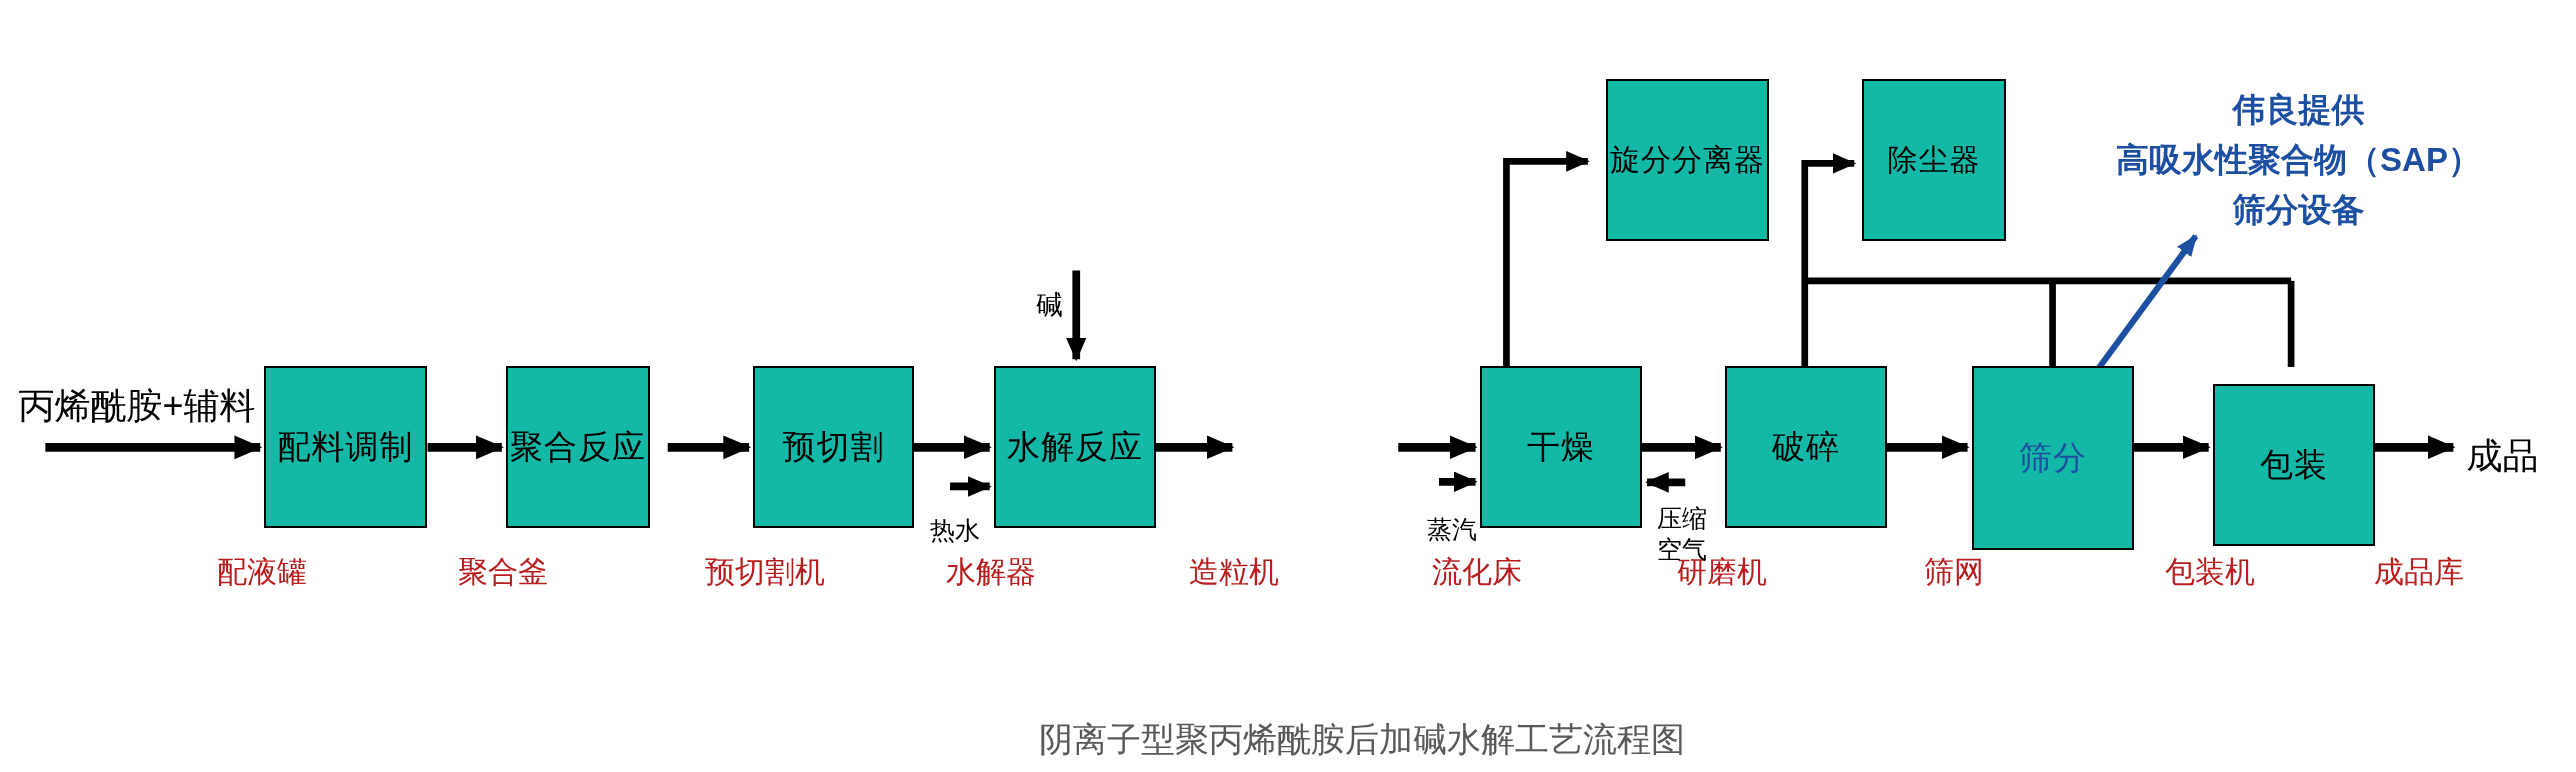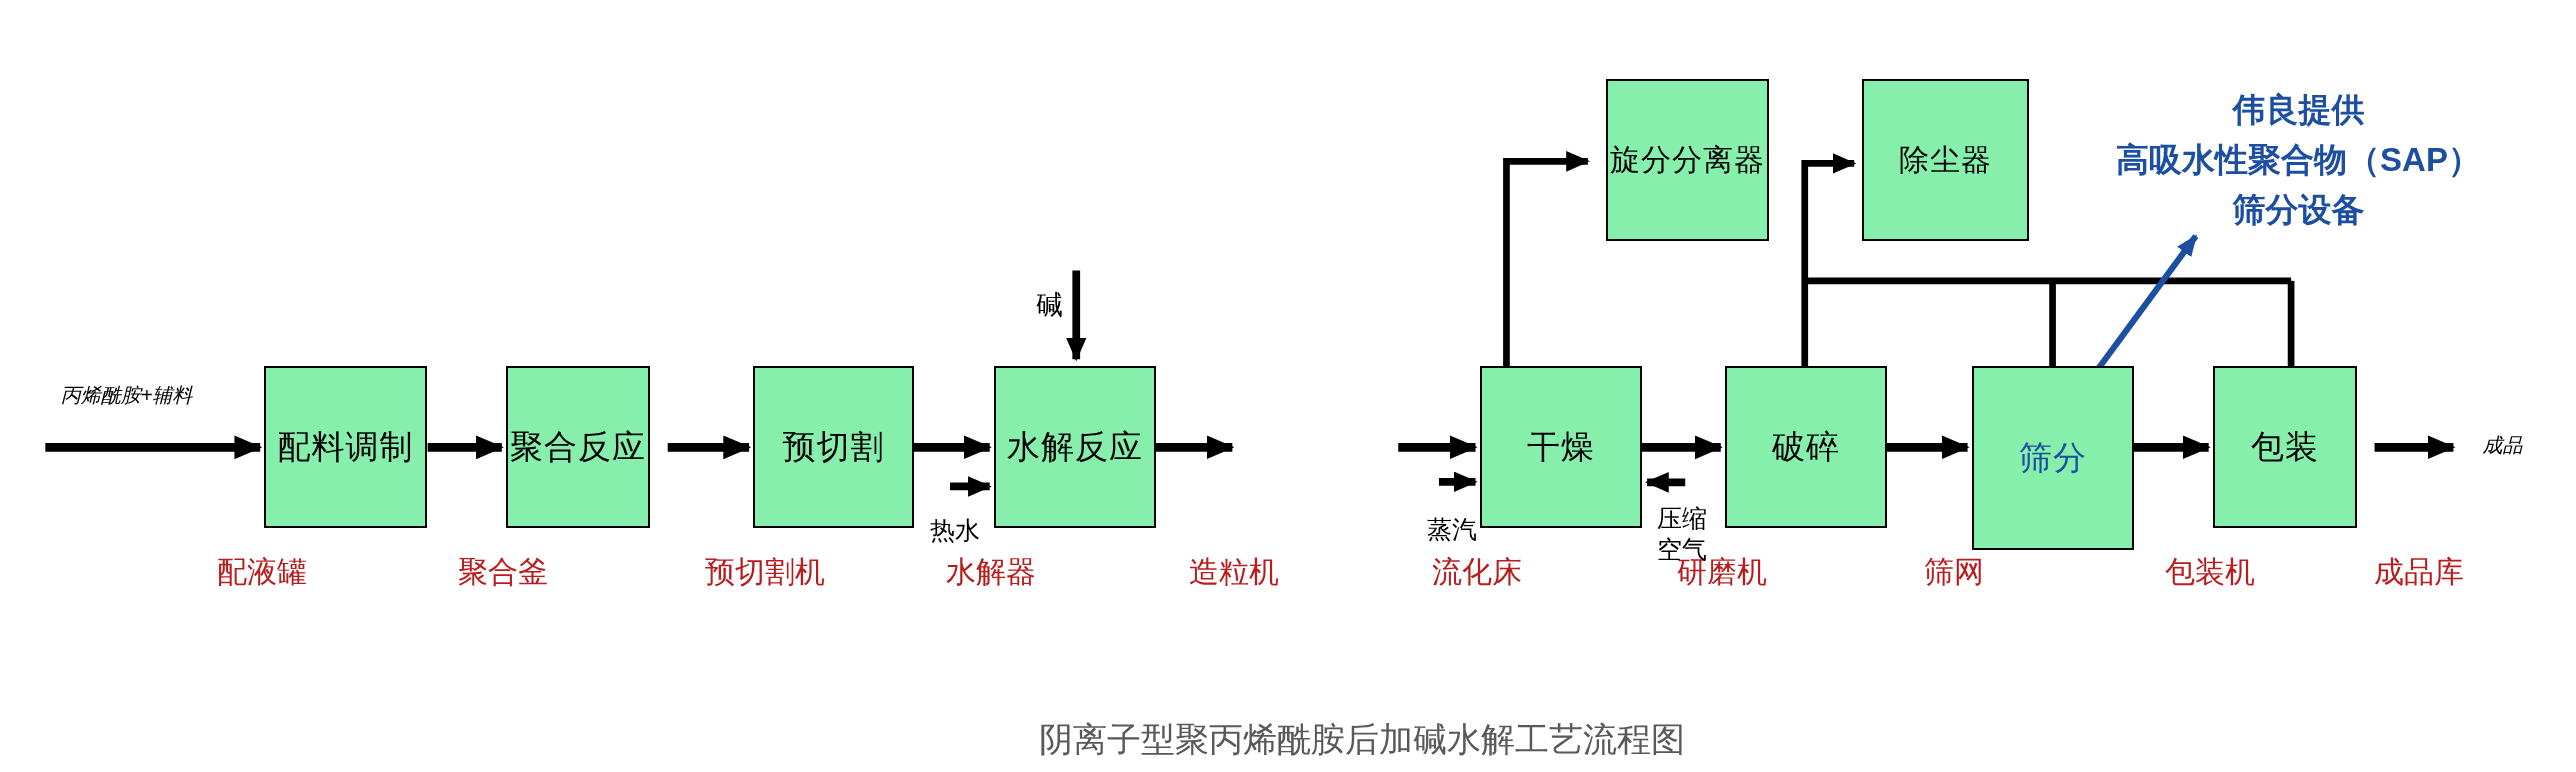--- a/index.html
+++ b/index.html
@@ -8,40 +8,39 @@
     width:2576px;height:773px;
     background:#ffffff;
     font-family:"Liberation Sans","DejaVu Sans",sans-serif;
     overflow:hidden;
   }
   #lines{position:absolute;left:0;top:0;width:2576px;height:773px;}
   .box{
     position:absolute;
     box-sizing:border-box;
     border:2.1px solid #000;
-    background:#86efac;
+    background:#14b8a6;
     display:flex;align-items:center;justify-content:center;
     font-size:33px;color:#000;
     letter-spacing:1px;
     white-space:nowrap;
   }
   .box.aux{font-size:30px;}
   .eq-label{
     position:absolute;
     width:258px;
     text-align:left;
     font-size:30px;color:#b91c1c;
     white-space:nowrap;
   }
   .io-label{
     position:absolute;
     text-align:center;
-    font-size:20px;color:#000;
+    font-size:36px;color:#000;
     white-space:nowrap;
-    font-style:italic;
   }
   .small-note{
     position:absolute;
     font-size:25px;color:#000;
     line-height:31px;
     white-space:nowrap;
   }
   .alkali-note{
     position:absolute;
     text-align:right;
@@ -126,28 +125,28 @@
   </div>
   <div class="box" style="left:1480px;top:366px;width:162px;height:162px;">
     <span>干燥</span>
   </div>
   <div class="box" style="left:1725px;top:366px;width:162px;height:162px;">
     <span>破碎</span>
   </div>
   <div class="box" style="left:1972px;top:366px;width:162px;height:184px;">
     <span class="accent" style="color: rgb(28, 79, 161);">筛分</span>
   </div>
-  <div class="box" style="left:2213px;top:366px;width:144px;height:162px;">
+  <div class="box" style="left:2213px;top:384px;width:162px;height:162px;">
     <span>包装</span>
   </div>
 
   <div class="box aux" style="left:1606px;top:79px;width:163px;height:162px;">
     <span>旋分分离器</span>
   </div>
-  <div class="box aux" style="left:1862px;top:79px;width:167px;height:162px;text-align:center;">
+  <div class="box aux" style="left:1862px;top:79px;width:144px;height:162px;text-align:center;">
     <span>除尘器</span>
   </div>
 
   <div class="eq-label" style="left:217px;top:552px;">配液罐</div>
   <div class="eq-label" style="left:458px;top:552px;">聚合釜</div>
   <div class="eq-label" style="left:705px;top:552px;">预切割机</div>
   <div class="eq-label" style="left:946px;top:552px;">水解器</div>
   <div class="eq-label" style="left:1189px;top:552px;">造粒机</div>
   <div class="eq-label" style="left:1432px;top:552px;">流化床</div>
   <div class="eq-label" style="left:1677px;top:552px;">研磨机</div>

